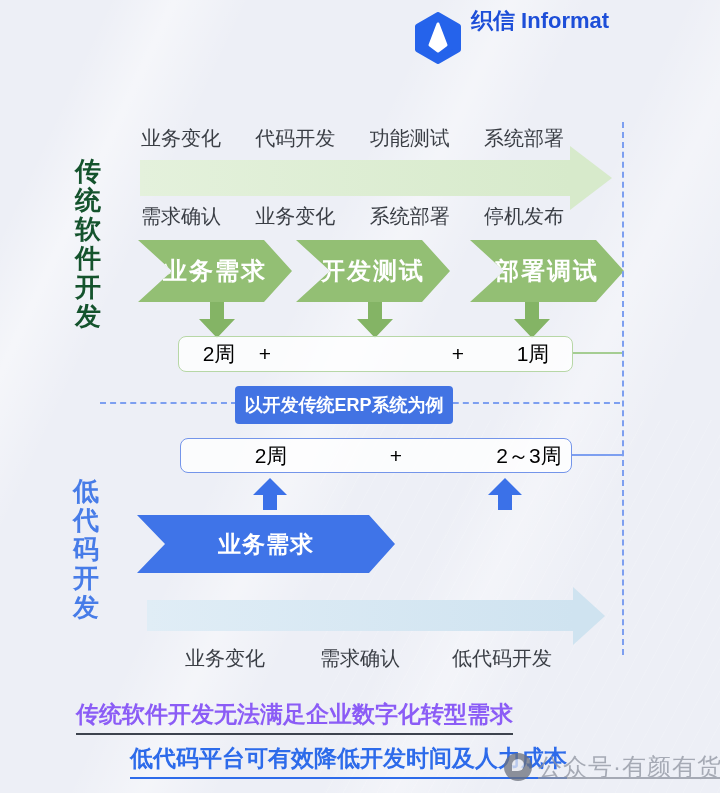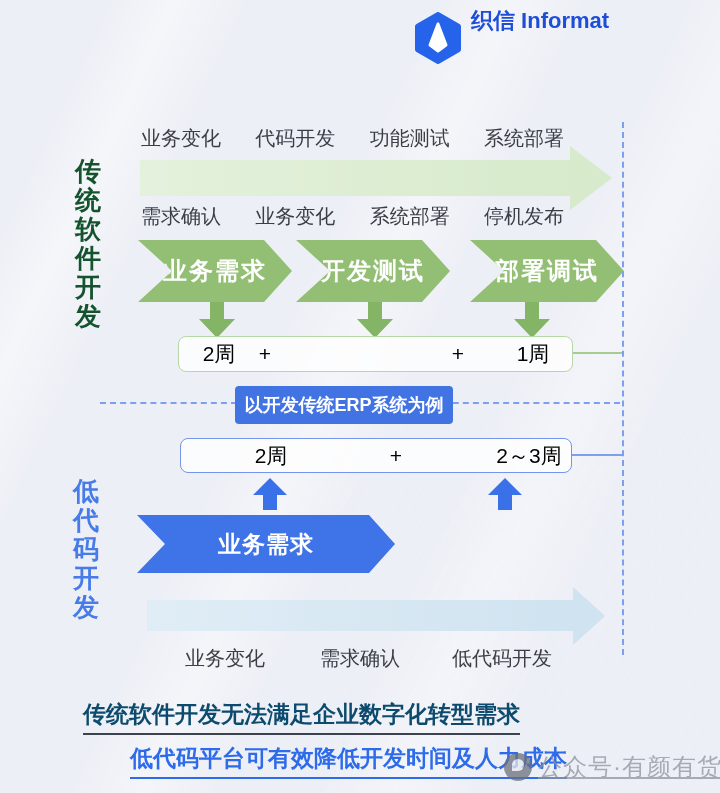--- a/index.html
+++ b/index.html
@@ -54,21 +54,21 @@
   .conn-blue  { left:572px; top:454px; width:51px; border-top:2px solid #7d9ff0; }
   .dash-h { left:100px; top:402px; width:520px; border-top:2px dashed #7d9ff0; }
   .dash-v { left:622px; top:122px; height:533px; border-left:2px dashed #7d9ff0; }
   
   .badge { left:235px; top:386px; width:218px; height:38px; background:#4273e3; border-radius:4px; display:flex; align-items:center; justify-content:center; color:#fff; font-size:18px; font-weight:700; white-space:nowrap; }
   
   .low-step { top:645px; transform:translateX(-50%); font-size:20px; color:#3a3e45; font-weight:500; white-space:nowrap; }
   .ls1 { left:225px; } .ls2 { left:360px; } .ls3 { left:502px; }
   
   .concl { font-size:23px; font-weight:700; white-space:nowrap; padding-bottom:3px; }
-  .concl-1 { left:83px; top:699px; color:#0c4a6e; border-bottom:2.5px solid #3d434e; }
+  .concl-1 { left:76px; top:699px; color:#8b5cf6; border-bottom:2.5px solid #3d434e; }
   .concl-2 { left:130px; top:743px; color:#2d6bea; border-bottom:2.5px solid #2d6bea; }
   
   .watermark { left:504px; top:751px; display:flex; align-items:center; gap:6px; opacity:.75; }
   .wm-circle { width:28px; height:28px; border-radius:50%; background:#6b707c; position:relative; flex:0 0 28px; }
   .wm-circle::after { content:""; position:absolute; left:8px; top:6px; width:12px; height:12px; background:#e8e9ee; border-radius:50% 50% 50% 0; }
   .wm-text { font-size:24px; color:#8f94a0; letter-spacing:1px; white-space:nowrap;text-decoration:underline; }
 </style>
 </head>
 <body>
 

